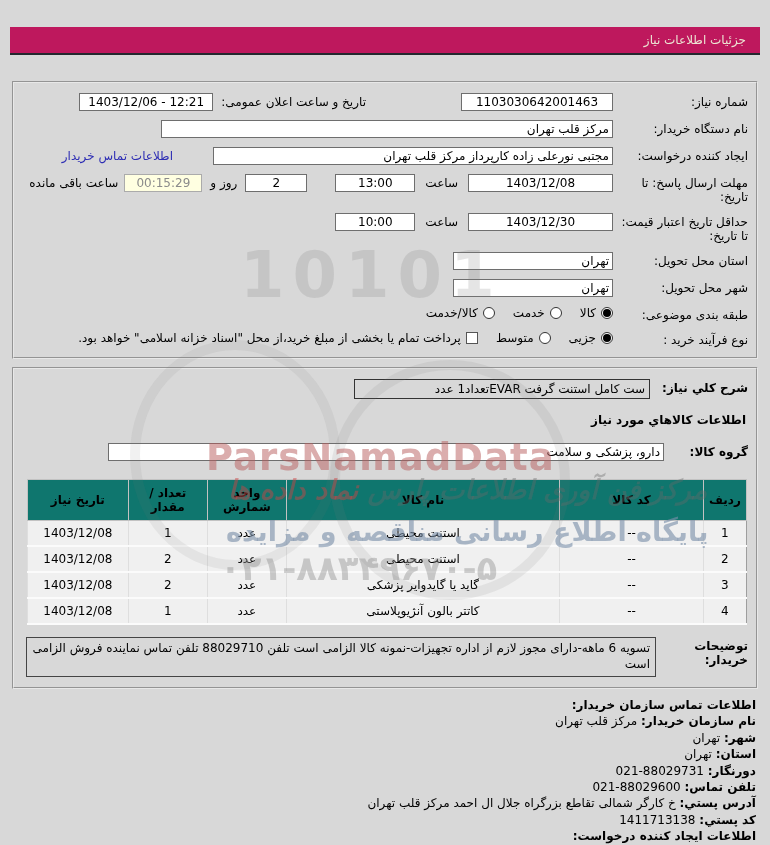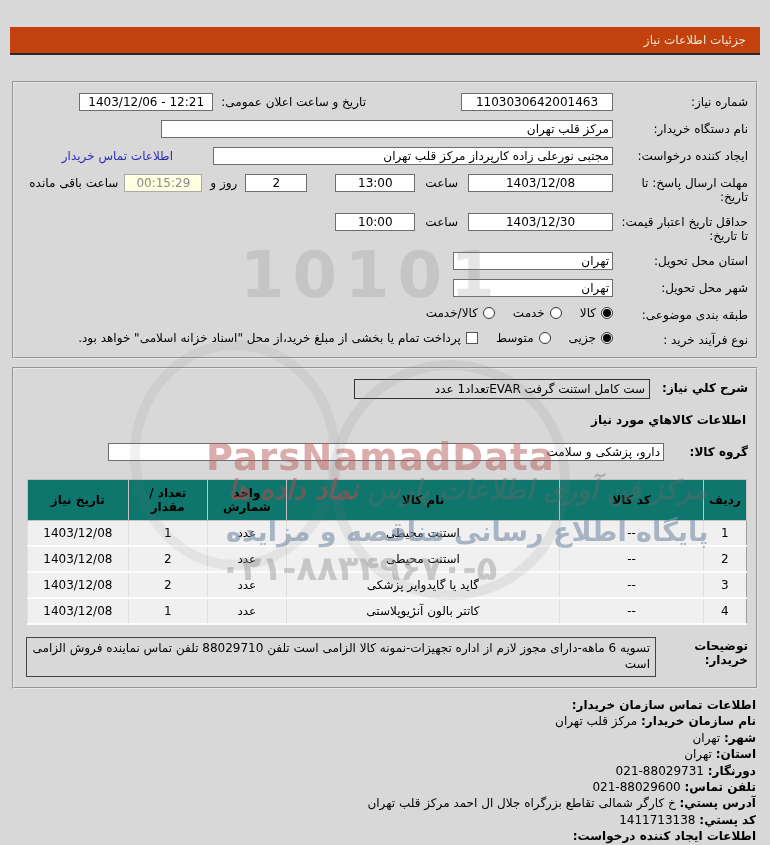--- a/index.html
+++ b/index.html
@@ -11,21 +11,21 @@
     font-size: 12px;
     color: #000;
     direction: rtl;
     position: relative;
     overflow: hidden;
   }
   
   .topbar {
     margin: 27px 10px 0 10px;
     height: 28px;
-    background: #c2410c;
+    background: #be185d;
     border-bottom: 2px solid #23282e;
     color: #ece5d3;
     line-height: 26px;
     padding-right: 14px;
     font-size: 12px;
   }
   
   .panel {
     margin: 26px 12px 0 12px;
     border: 2px groove #e8e8e8;

